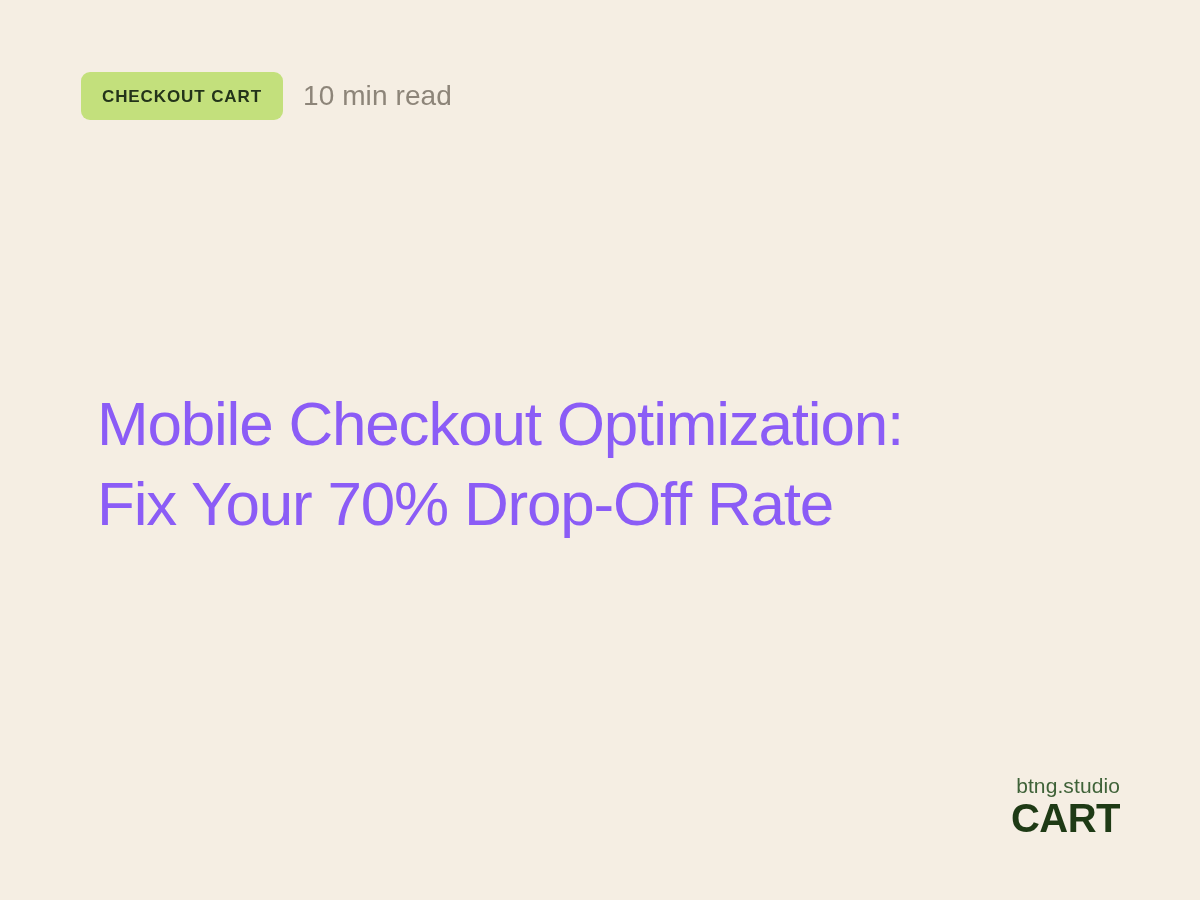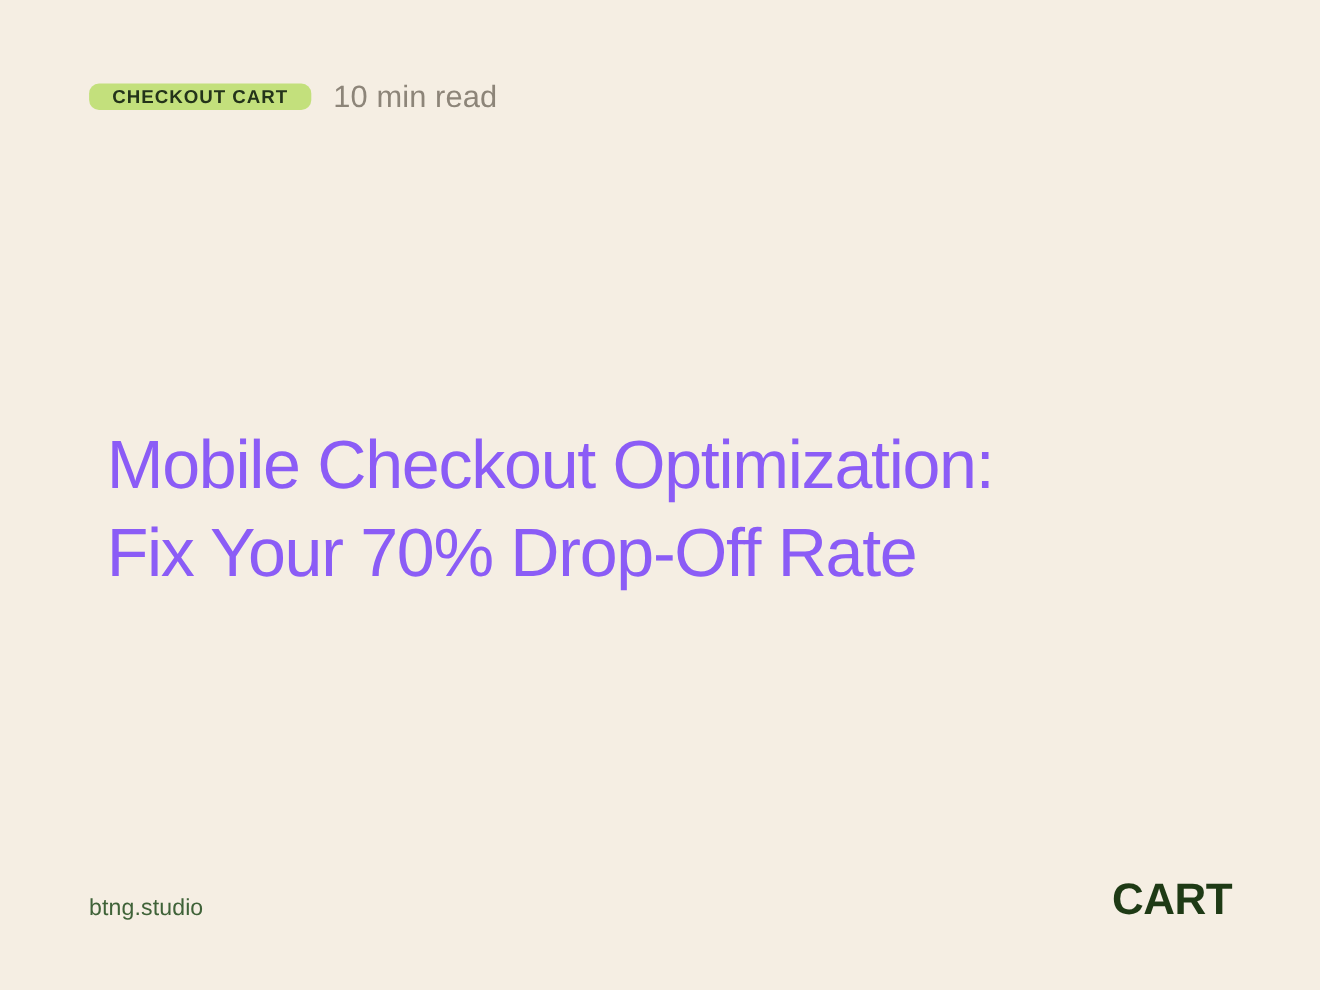--- a/index.html
+++ b/index.html
@@ -31,21 +31,21 @@
     top: 72px;
     display: flex;
     align-items: center;
     gap: 20px;
   }
 
   .badge {
     display: inline-flex;
     align-items: center;
     justify-content: center;
-    height: 24px;
+    height: 48px;
     padding: 0 21px;
     border-radius: 9px;
     background: #c3e07c;
     color: #23331a;
     font-size: 17px;
     font-weight: bold;
     letter-spacing: 0.9px;
     text-transform: uppercase;
     white-space: nowrap;
     line-height: 1;
@@ -79,20 +79,21 @@
 
   
   .footer {
     position: absolute;
     left: 81px;
     right: 80px;
     bottom: 62px;
     display: flex;
     align-items: flex-end;
     justify-content: space-between;
+    flex-direction: column;
   }
 
   .site-url {
     color: #3f6238;
     font-size: 21px;
     letter-spacing: 0.1px;
     white-space: nowrap;
   }
 
   .brand-logo {

